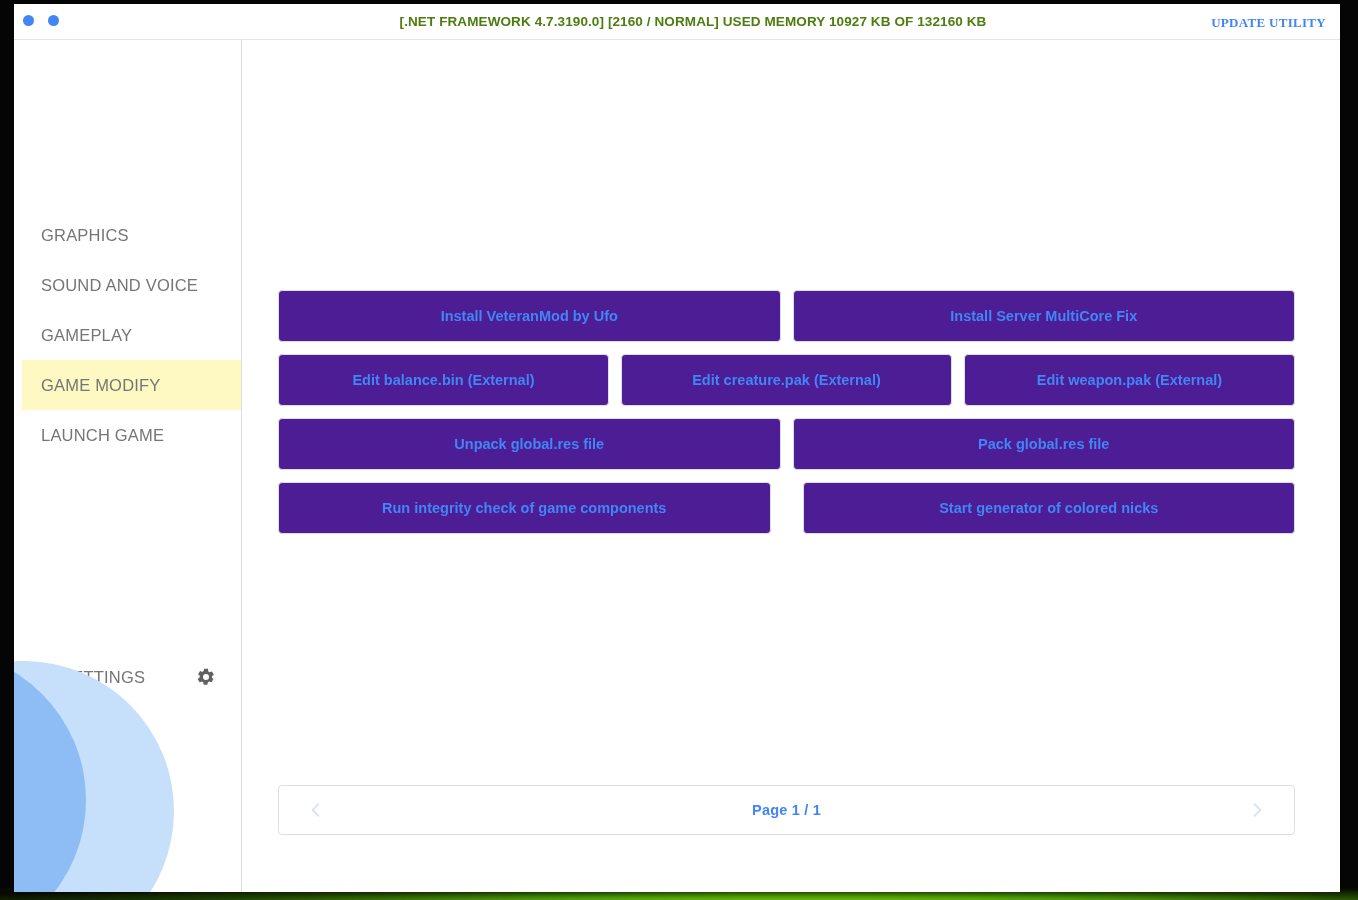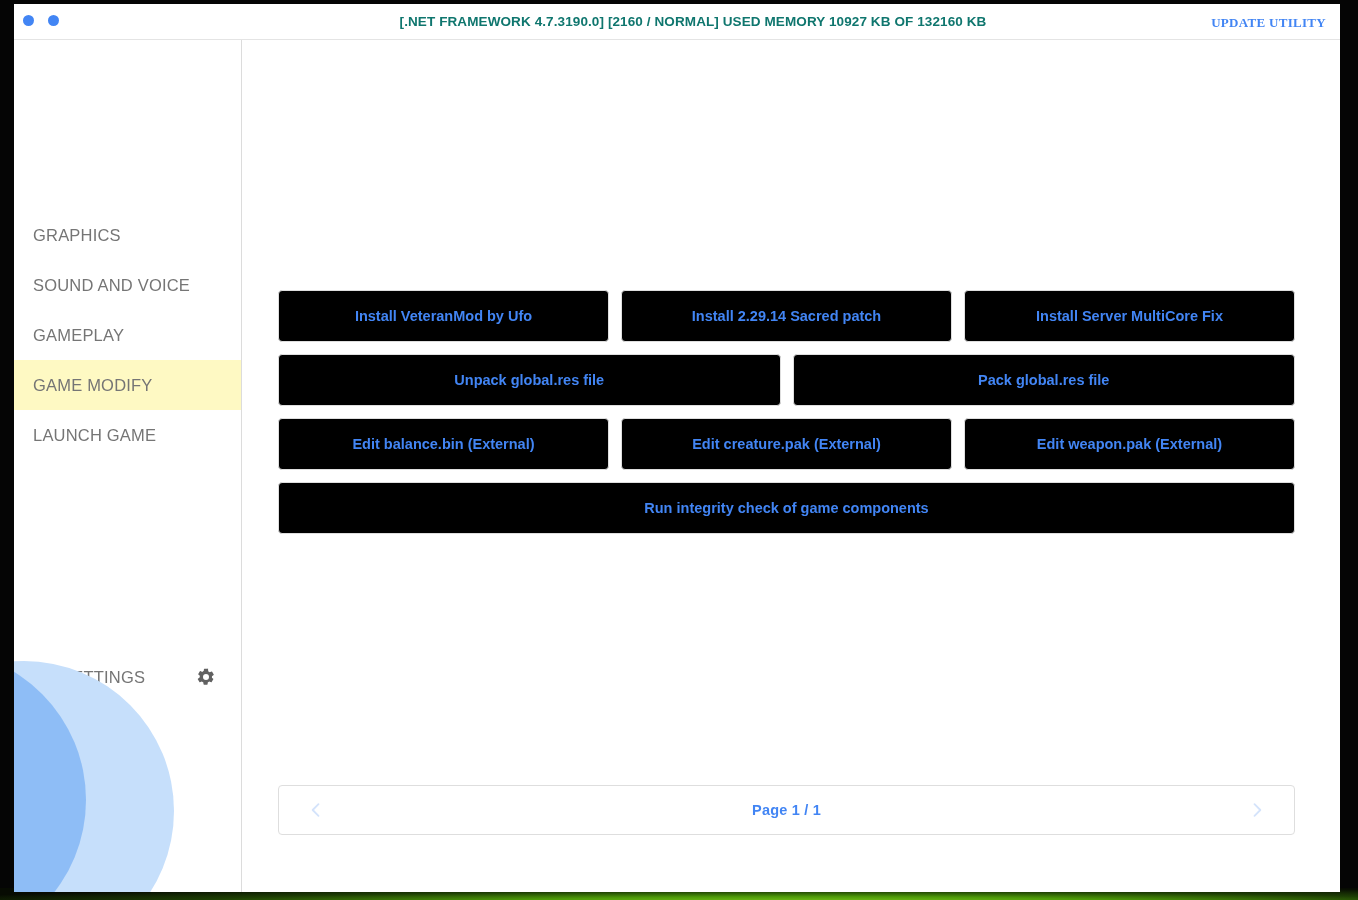--- a/index.html
+++ b/index.html
@@ -63,21 +63,21 @@
   }
   .titlebar-title {
     position: absolute;
     left: 0;
     right: 0;
     top: 10px;
     text-align: center;
     font-size: 13.5px;
     font-weight: bold;
     letter-spacing: 0.1px;
-    color: #0f766e;
+    color: #4d7c0f;
     white-space: nowrap;
     padding-left: 32px;
   }
   .update-utility {
     position: absolute;
     right: 14px;
     top: 11px;
     font-size: 13px;
     font-weight: bold;
     letter-spacing: 0.3px;
@@ -97,21 +97,21 @@
   .sidebar {
     position: relative;
     width: 228px;
     background: #ffffff;
     border-right: 1px solid #dcdcdc;
     overflow: hidden;
     flex: 0 0 228px;
   }
   .nav-list {
     position: absolute;
-    left: 0;
+    left: 8px;
     top: 170px;
     width: 100%;
   }
   .nav-item {
     height: 50px;
     display: flex;
     align-items: center;
     padding-left: 19px;
     font-size: 16.5px;
     letter-spacing: 0.2px;
@@ -191,21 +191,21 @@
     margin-bottom: 12px;
   }
   .grid-row:last-child { margin-bottom: 0; gap: 32px; }
 
   .action-button {
     flex: 1 1 0;
     height: 52px;
     display: flex;
     align-items: center;
     justify-content: center;
-    background: #000000;
+    background: #4c1d95;
     border: 1px solid #dedede;
     border-radius: 4px;
     font-size: 14.5px;
     font-weight: bold;
     color: #4285f4;
     cursor: pointer;
     text-align: center;
     padding: 0 8px;
     user-select: none;
   }
@@ -296,38 +296,38 @@
       <div class="deco deco-a"></div>
       <div class="deco deco-b"></div>
     </div>
 
     <div class="content">
 
       <div class="button-grid">
 
         <div class="grid-row">
           <div class="action-button">Install VeteranMod by Ufo</div>
-          <div class="action-button">Install 2.29.14 Sacred patch</div>
           <div class="action-button">Install Server MultiCore Fix</div>
-        </div>
-
-        <div class="grid-row">
-          <div class="action-button">Unpack global.res file</div>
-          <div class="action-button">Pack global.res file</div>
         </div>
 
         <div class="grid-row">
           <div class="action-button">Edit balance.bin (External)</div>
           <div class="action-button">Edit creature.pak (External)</div>
           <div class="action-button">Edit weapon.pak (External)</div>
         </div>
 
+        <div class="grid-row">
+          <div class="action-button">Unpack global.res file</div>
+          <div class="action-button">Pack global.res file</div>
+        </div>
+
 
         <div class="grid-row">
           <div class="action-button">Run integrity check of game components</div>
+          <div class="action-button">Start generator of colored nicks</div>
         </div>
 
       </div>
 
       <div class="pagination">
         <span class="page-arrow">
           <svg viewBox="0 0 24 24" fill="none" stroke="currentColor" stroke-width="2.2" stroke-linecap="round" stroke-linejoin="round" aria-hidden="true">
             <polyline points="15 5 8 12 15 19"></polyline>
           </svg>
         </span>

